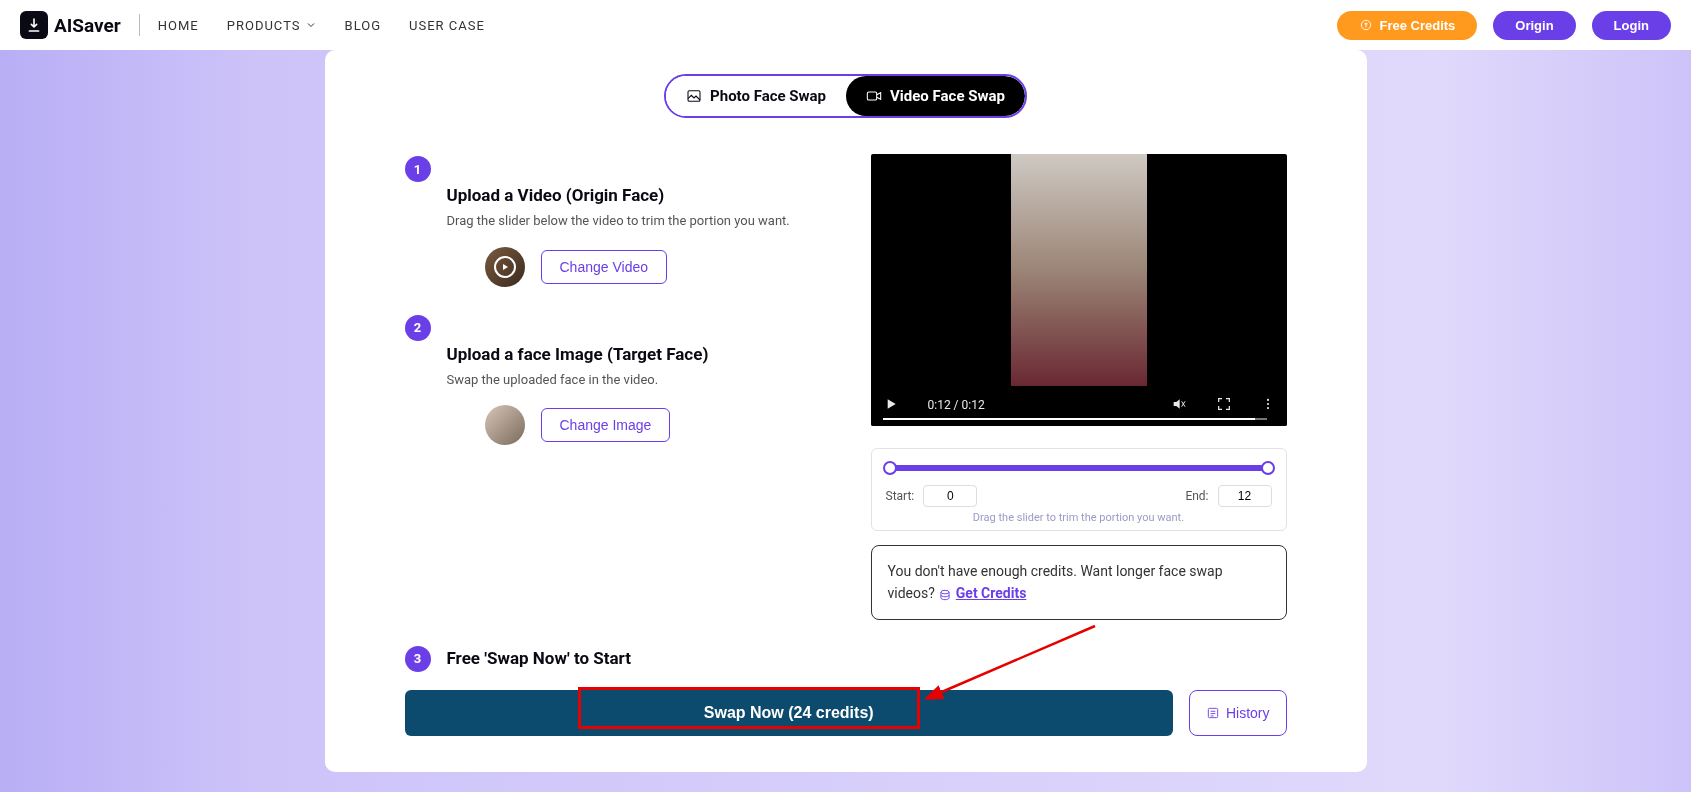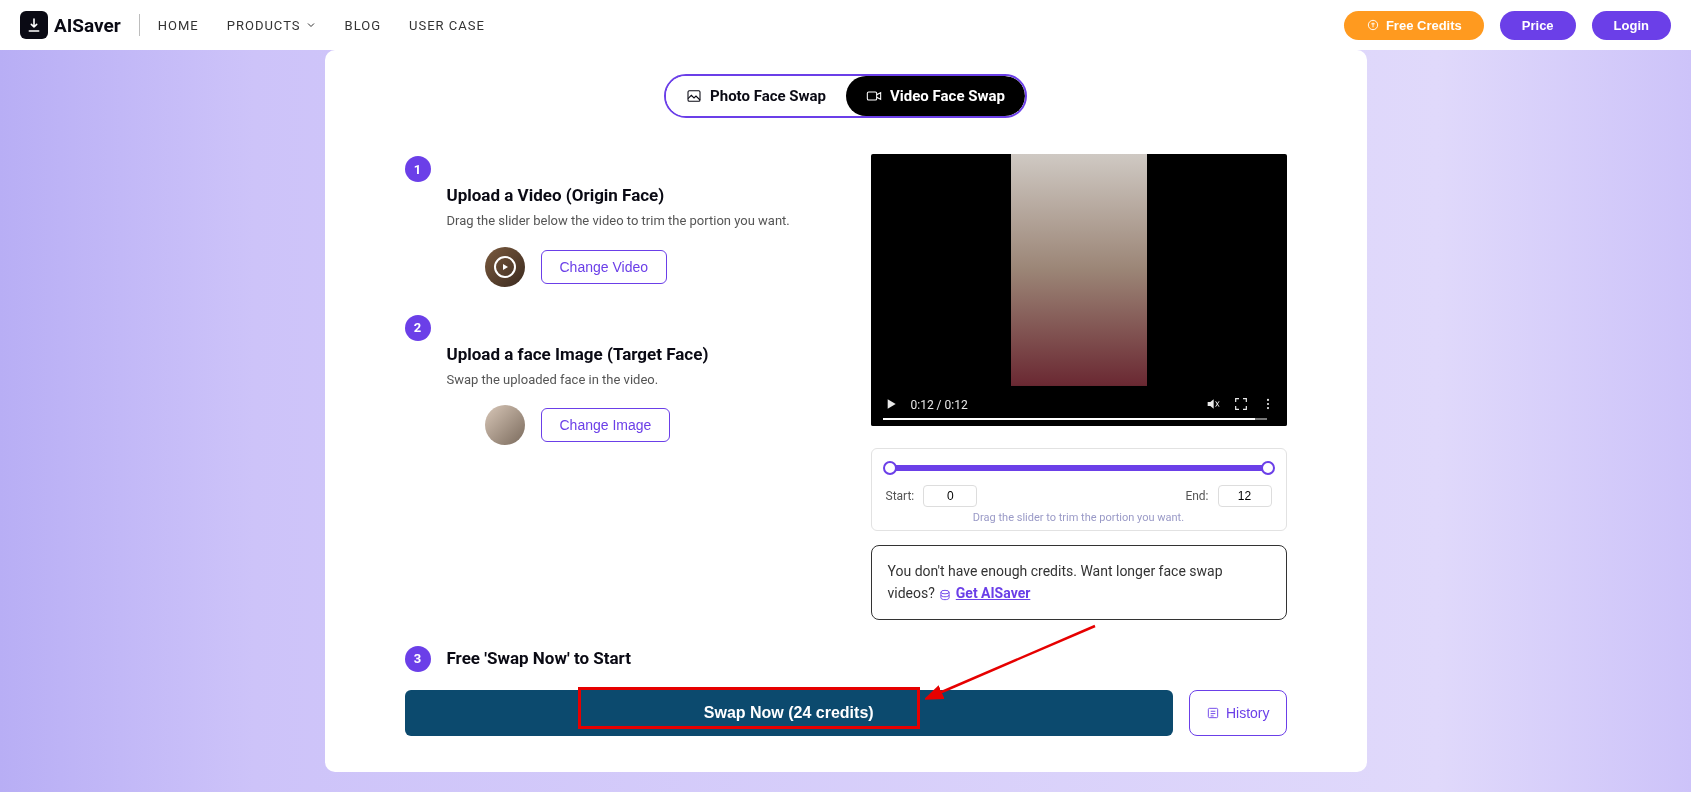--- a/index.html
+++ b/index.html
@@ -98,21 +98,21 @@
     width:416px; height:272px; background:#000; border-radius:2px; position:relative; overflow:hidden;
   }
   .video-frame {
     position:absolute; left:50%; top:0; transform:translateX(-50%);
     width:136px; height:232px;
     background: linear-gradient(180deg,#cfc9c3 0%, #9b8576 50%, #6a2832 100%);
   }
   .video-controls {
     position:absolute; bottom:0; left:0; right:0; height:42px;
     background: linear-gradient(to top, rgba(0,0,0,.8), rgba(0,0,0,0));
-    display:flex; align-items:center; padding:0 12px; gap:12px; color:#e9e9e9; font-size:12px;
+    display:flex; align-items:center; padding:0 12px; gap:29px; color:#e9e9e9; font-size:12px;
   }
   .video-controls .spacer { flex:1; }
   .video-progress {
     position:absolute; bottom:6px; left:12px; right:20px; height:2px; background:#777;
   }
   .video-progress::before { content:''; display:block; height:100%; width:97%; background:#fff; }
   .vicon { cursor:pointer; }
   
   .slider-wrap { border:1px solid #e2e2e2; border-radius:6px; padding:16px 12px 4px; margin-top:22px; }
   .slider-track {
@@ -178,21 +178,21 @@
   </nav>
   <div class="header-spacer"></div>
   <div class="header-right">
     <button class="btn-pill btn-orange">
       <svg width="14" height="14" viewBox="0 0 24 24" fill="none">
           <circle cx="12" cy="12" r="8" stroke="#fff" stroke-width="1.6"></circle>
           <path d="M12 8v8M9 10h6" stroke="#fff" stroke-width="1.6"></path>
         </svg>
       <span>Free Credits</span>
     </button>
-    <button class="btn-pill btn-purple">Price</button>
+    <button class="btn-pill btn-purple">Origin</button>
     <button class="btn-pill btn-purple">Login</button>
   </div>
 </div>
 
 <div class="card">
 
   <div class="tab-toggle">
     <div class="tab-opt inactive">
       <svg width="16" height="16" viewBox="0 0 24 24" fill="none">
           <rect x="3" y="4" width="18" height="16" rx="2" stroke="#0a0a14" stroke-width="1.6"></rect>
@@ -290,21 +290,21 @@
         <div class="slider-hint">Drag the slider to trim the portion you want.</div>
       </div>
 
       <div class="msg-box">
         <span>You don't have enough credits. Want longer face swap videos? </span>
         <svg style="vertical-align:middle" width="14" height="14" viewBox="0 0 24 24" fill="none">
             <ellipse cx="12" cy="7" rx="7" ry="3" stroke="#6b3fe8" stroke-width="1.6"></ellipse>
             <path d="M5 7v5c0 1.7 3.1 3 7 3s7-1.3 7-3V7" stroke="#6b3fe8" stroke-width="1.6"></path>
             <path d="M5 12v5c0 1.7 3.1 3 7 3s7-1.3 7-3v-5" stroke="#6b3fe8" stroke-width="1.6"></path>
           </svg>
-        <a href="#">Get AISaver</a>
+        <a href="#">Get Credits</a>
       </div>
     </div>
   </div>
 
   <div class="step3">
     <div class="step-num">3</div>
     <div class="step-title" style="margin:0;">Free 'Swap Now' to Start</div>
   </div>
 
   <div class="btn-row">

